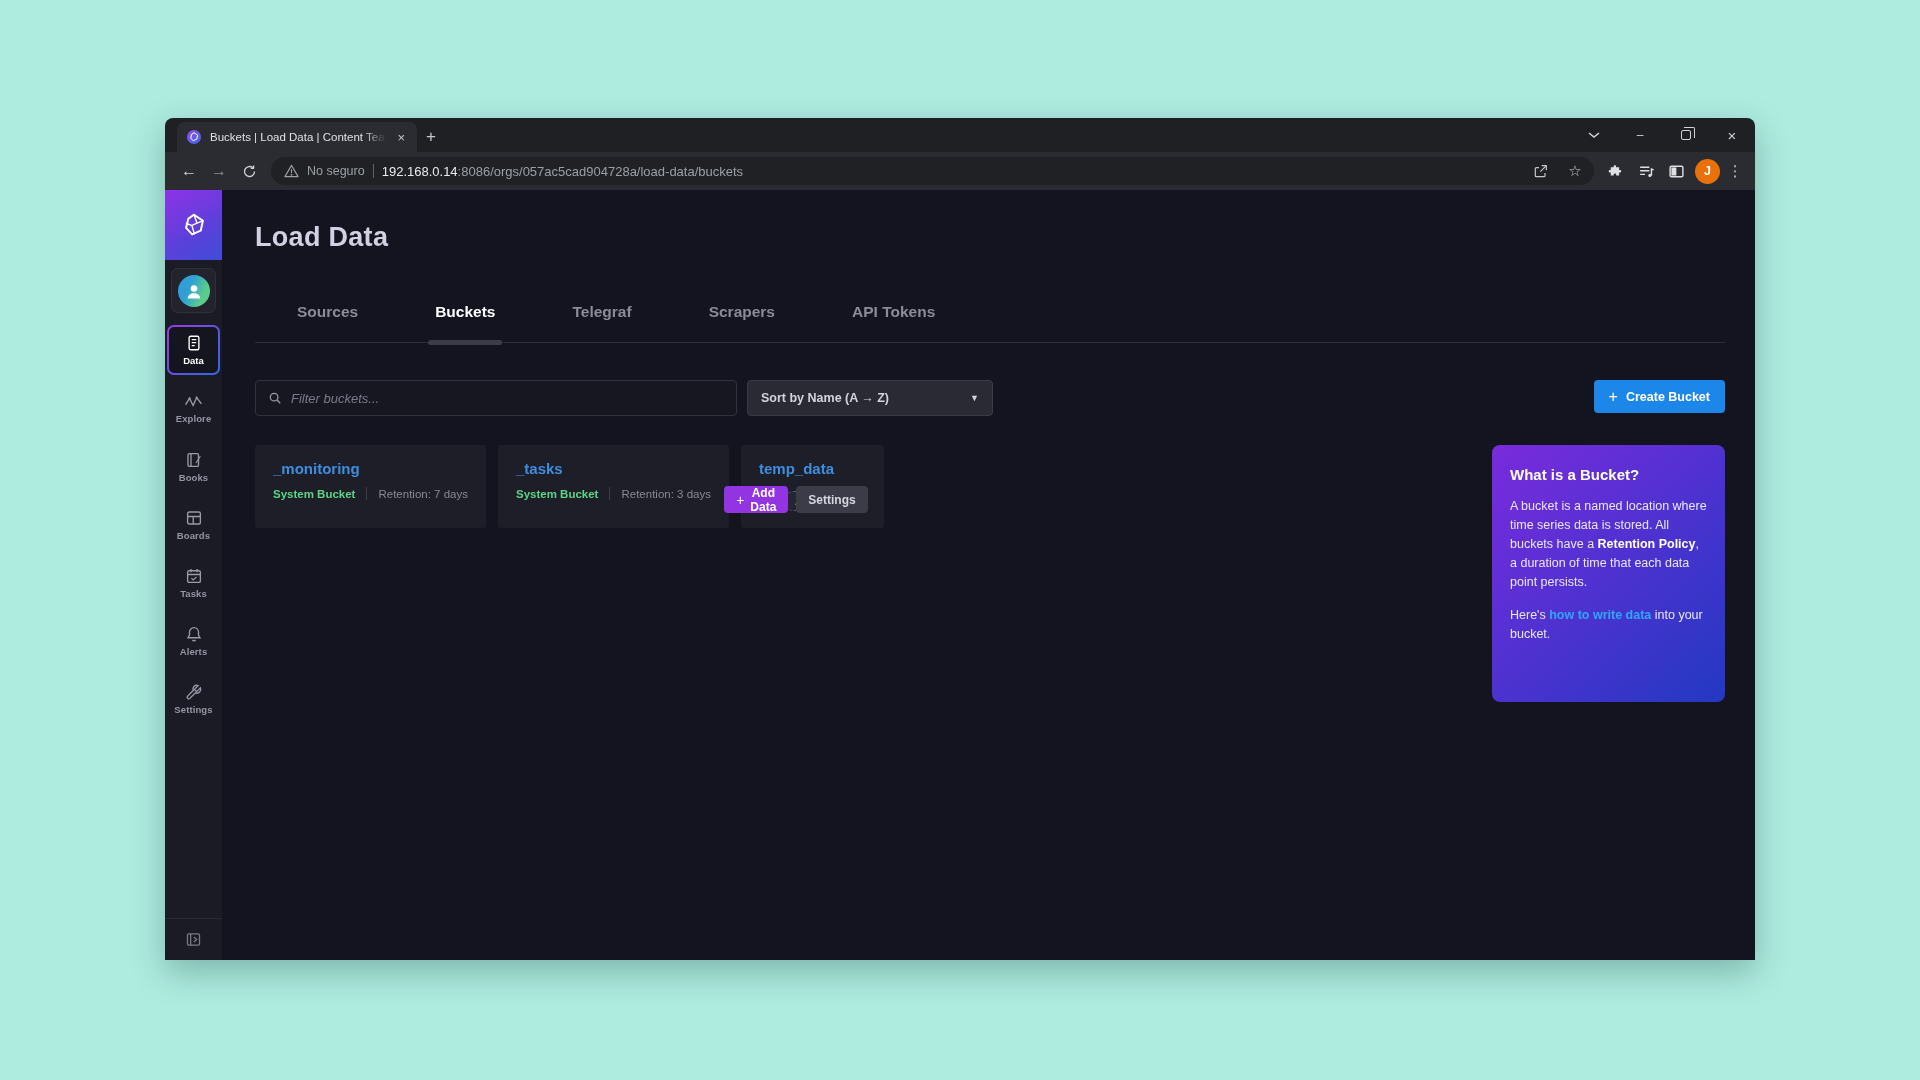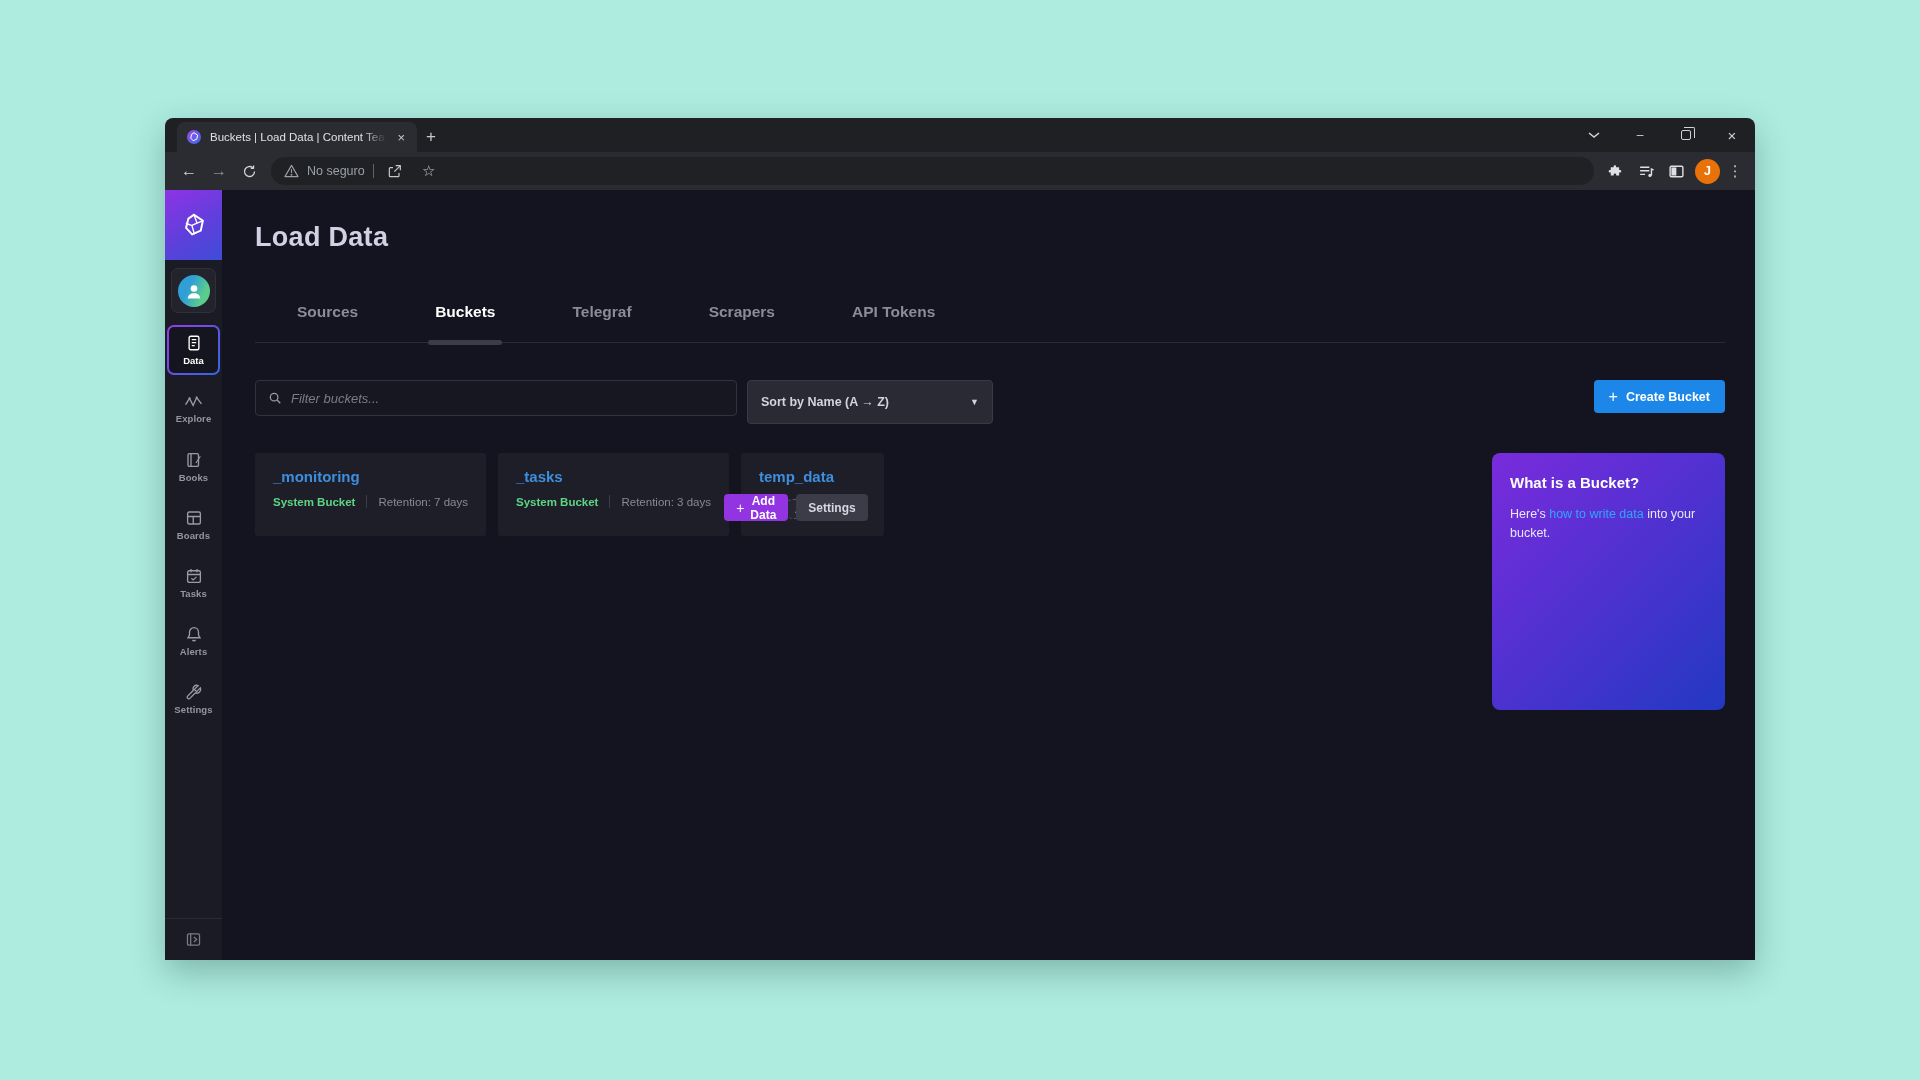--- a/index.html
+++ b/index.html
@@ -71,21 +71,21 @@
   .tab { font-size:15.5px; font-weight:700; color:#8b8b99; position:relative; white-space:nowrap;margin-left:42px; }
   .tab.active { color:#ffffff; }
   .tab-indicator { position:absolute; left:-7px; right:-7px; bottom:-24px; height:5px; background:#3c3c48; border-radius:3px; }
 
   .controls { margin-top:37px; display:flex; }
   .filter { width:482px; height:36px; background:#171722; border:1px solid #32323e; border-radius:4px;
             display:flex; align-items:center; padding:0 12px; gap:9px; }
   .filter input { flex:1; background:transparent; border:none; outline:none; color:#cfcfda; font-size:13px;
                   font-family:"Liberation Sans", sans-serif; }
   .filter input::placeholder { color:#7b7b8a; font-style:italic; }
-  .sort { margin-left:10px; width:246px; height:44px; background:#2a2a35; border:1px solid #3a3a46; border-radius:4px;
+  .sort { margin-left:10px; width:246px; height:36px; background:#2a2a35; border:1px solid #3a3a46; border-radius:4px;
           display:flex; align-items:center; justify-content:space-between; padding:0 13px; }
   .sort-label { font-size:12.5px; font-weight:700; color:#d3d3de; }
   .sort-caret { font-size:9px; color:#d3d3de; }
   .flex-sp { flex:1; }
   .create-btn { height:33px; background:#1c87e8; border:none; border-radius:4px; color:#fff; font-size:12.5px;
                 font-weight:700; display:flex; align-items:center; gap:8px; padding:0 15px; font-family:"Liberation Sans", sans-serif; }
   .create-btn .plus { font-size:16px; font-weight:400; line-height:1; }
 
   .content-row { margin-top:29px; display:flex; gap:15px; align-items:flex-start; }
   .bucket-list { flex:1; display:flex; flex-direction:row; gap:12px; min-width:0; }
@@ -104,21 +104,21 @@
                  height:27px; padding:0 12px; display:flex; align-items:center; gap:6px; font-family:"Liberation Sans", sans-serif; }
   .btn-adddata .plus { font-size:14px; font-weight:400; }
   .btn-settings { background:#3c3c48; border:none; border-radius:4px; color:#d6d6e0; font-size:12px; font-weight:700;
                   height:27px; padding:0 12px; font-family:"Liberation Sans", sans-serif; }
 
   .info-panel { width:233px; min-height:257px; border-radius:8px; padding:21px 18px;
                 background:linear-gradient(135deg,#7a2bdc 0%,#4a32cf 55%,#2239c2 100%); color:#e9e7f6; flex:0 0 auto; }
   .info-title { font-size:15px; font-weight:700; color:#ffffff; }
   .info-p { margin-top:14px; font-size:12.5px; line-height:1.52; }
   .info-b { font-weight:700; color:#ffffff; }
-  .info-link { color:#2fa7f8; font-weight:400; text-decoration:none; }
+  .info-link { color:#2fa7f8; font-weight:700; text-decoration:none; }
 
   svg { display:block; }
 </style>
 </head>
 <body>
 
 <div class="window">
 
   <div class="tabbar">
     <div class="btab">
@@ -164,20 +164,21 @@
     <div class="urlpill">
       <span>
         <svg width="15" height="14" viewBox="0 0 24 22" fill="none" stroke="#9aa0a6" stroke-width="1.8">
           <path d="M12 2 L22.5 20 H1.5 Z" stroke-linejoin="round"></path>
             <path d="M12 8v6"></path>
             <circle cx="12" cy="17" r="0.6" fill="#9aa0a6"></circle>
         </svg>
       </span>
       <span class="sec-label">No seguro</span>
       <span class="url-div"></span>
+      <span class="url-text"><span class="url-host">192.168.0.14</span><span>:8086/orgs/057ac5cad904728a/load-data/buckets</span></span>
       <span class="pill-ic">
         <svg width="16" height="16" viewBox="0 0 24 24" fill="none" stroke="#c5c6ca" stroke-width="1.8">
           <path d="M9 7H5a1.5 1.5 0 0 0-1.5 1.5V19A1.5 1.5 0 0 0 5 20.5h11.5A1.5 1.5 0 0 0 18 19v-4"></path>
           <path d="M13 4h7v7" stroke-linejoin="round"></path>
             <path d="M20 4l-9 9"></path>
         </svg>
       </span>
       <span class="pill-ic">☆</span>
     </div>
     <div class="tool-ic">
@@ -356,19 +357,20 @@
                 <span>Add Data</span>
               </button>
               <button class="btn-settings">Settings</button>
             </div>
           </div>
 
         </div>
 
         <div class="info-panel">
           <div class="info-title">What is a Bucket?</div>
+          <p class="info-p"><span>A bucket is a named location where time series data is stored. All buckets have a </span><span class="info-b">Retention Policy</span><span>, a duration of time that each data point persists.</span></p>
           <p class="info-p"><span>Here's </span><a class="info-link">how to write data</a><span> into your bucket.</span></p>
         </div>
       </div>
 
     </div>
   </div>
 </div>
 
 </body></html>

